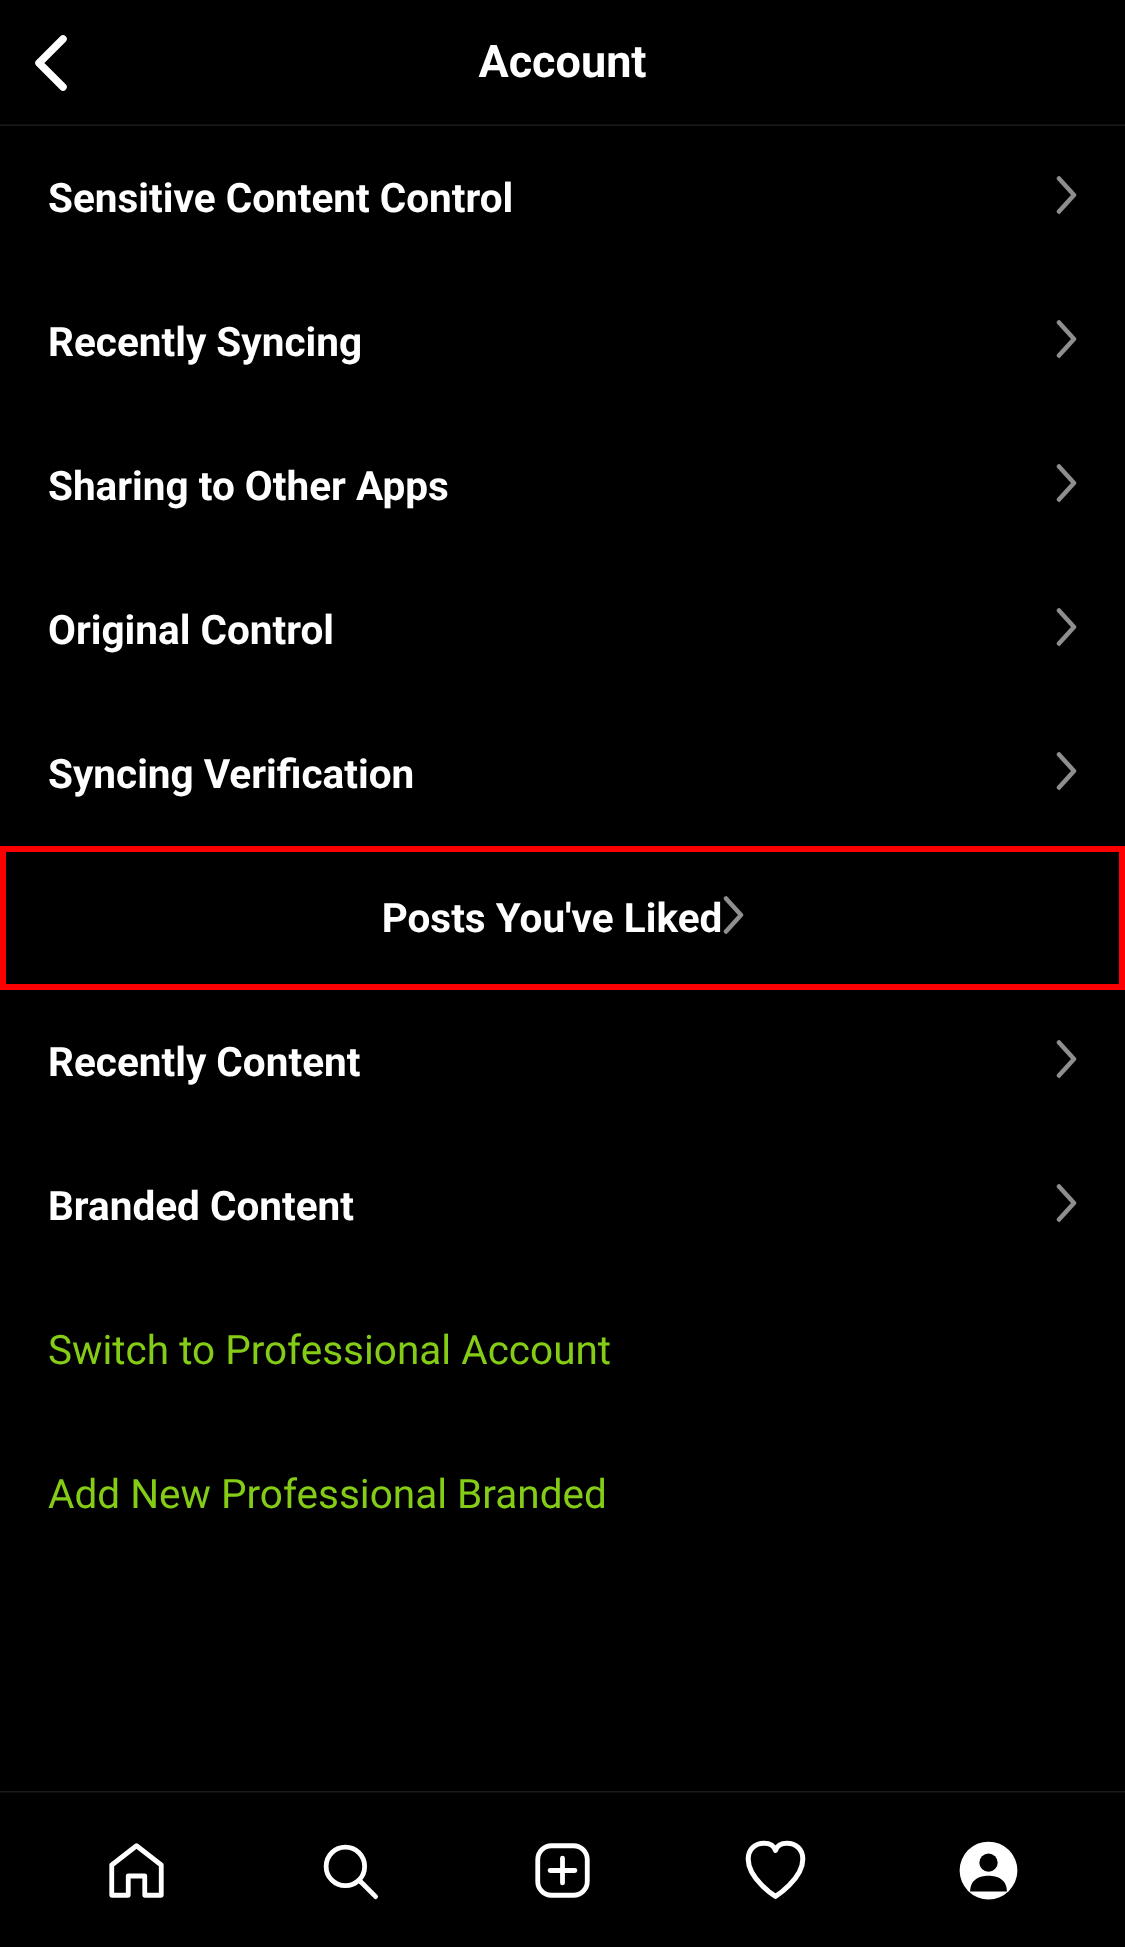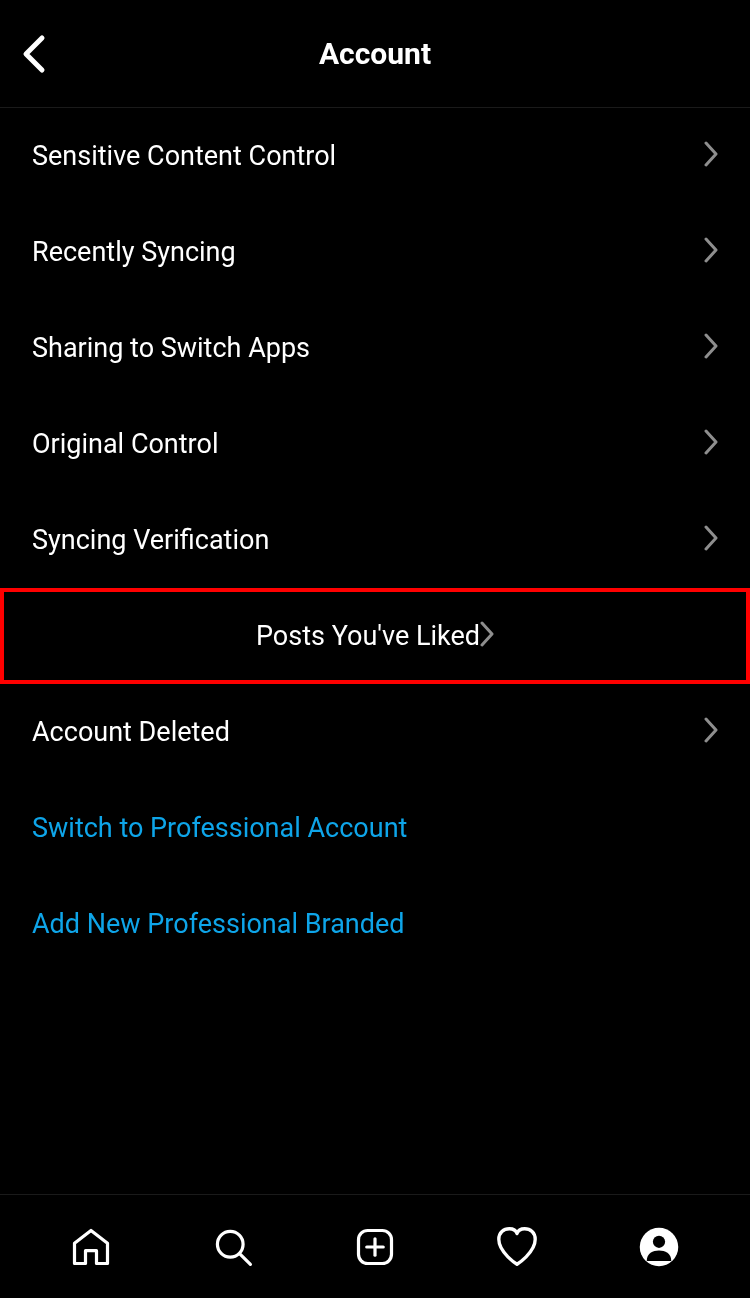--- a/index.html
+++ b/index.html
@@ -12,21 +12,21 @@
       width: 750px;
       height: 1298px;
       background: #000;
       color: #fff;
       font-family: -apple-system, BlinkMacSystemFont, "Segoe UI", Roboto, Helvetica, Arial, sans-serif;
       display: flex;
       flex-direction: column;
       overflow: hidden;
     }
     .header {
-      height: 108px;
+      height: 84px;
       display: flex;
       align-items: center;
       position: relative;
       border-bottom: 1px solid #1a1a1a;
     }
     .back-btn {
       position: absolute;
       left: 12px;
       top: 50%;
       transform: translateY(-50%);
@@ -49,36 +49,36 @@
     .row {
       height: 96px;
       display: flex;
       align-items: center;
       justify-content: space-between;
       padding: 0 32px;
       cursor: pointer;
     }
     .row-label {
       font-size: 27px;
-      font-weight: 400;
+      font-weight: 700;
     }
     .chevron {
       color: #8e8e8e;
     }
     .link-row {
       height: 96px;
       display: flex;
       align-items: center;
       padding: 0 32px;
       cursor: pointer;
     }
     .link-label {
       font-size: 27px;
       font-weight: 400;
-      color: #0ea5e9;
+      color: #84cc16;
     }
     .highlighted {
       border: 4px solid #ff0000;
       justify-content: center;
     }
     .bottom-nav {
       height: 104px;
       display: flex;
       align-items: center;
       justify-content: space-around;
@@ -120,21 +120,21 @@
   <div class="row">
     <span class="row-label">Recently Syncing</span>
     <span class="chevron">
       <svg width="14" height="26" viewBox="0 0 14 26" fill="none">
           <path d="M2 2 L12 13 L2 24" stroke="#8e8e8e" stroke-width="3" stroke-linecap="round" stroke-linejoin="round"></path>
         </svg>
     </span>
   </div>
 
   <div class="row">
-    <span class="row-label">Sharing to Switch Apps</span>
+    <span class="row-label">Sharing to Other Apps</span>
     <span class="chevron">
       <svg width="14" height="26" viewBox="0 0 14 26" fill="none">
           <path d="M2 2 L12 13 L2 24" stroke="#8e8e8e" stroke-width="3" stroke-linecap="round" stroke-linejoin="round"></path>
         </svg>
     </span>
   </div>
 
 
   <div class="row">
     <span class="row-label">Original Control</span>
@@ -157,28 +157,36 @@
   <div class="row highlighted">
     <span class="row-label">Posts You've Liked</span>
     <span class="chevron">
       <svg width="14" height="26" viewBox="0 0 14 26" fill="none">
           <path d="M2 2 L12 13 L2 24" stroke="#8e8e8e" stroke-width="3" stroke-linecap="round" stroke-linejoin="round"></path>
         </svg>
     </span>
   </div>
 
   <div class="row">
-    <span class="row-label">Account Deleted</span>
-    <span class="chevron">
-      <svg width="14" height="26" viewBox="0 0 14 26" fill="none">
-          <path d="M2 2 L12 13 L2 24" stroke="#8e8e8e" stroke-width="3" stroke-linecap="round" stroke-linejoin="round"></path>
-        </svg>
-    </span>
-  </div>
-
+    <span class="row-label">Recently Content</span>
+    <span class="chevron">
+      <svg width="14" height="26" viewBox="0 0 14 26" fill="none">
+          <path d="M2 2 L12 13 L2 24" stroke="#8e8e8e" stroke-width="3" stroke-linecap="round" stroke-linejoin="round"></path>
+        </svg>
+    </span>
+  </div>
+
+  <div class="row">
+    <span class="row-label">Branded Content</span>
+    <span class="chevron">
+      <svg width="14" height="26" viewBox="0 0 14 26" fill="none">
+          <path d="M2 2 L12 13 L2 24" stroke="#8e8e8e" stroke-width="3" stroke-linecap="round" stroke-linejoin="round"></path>
+        </svg>
+    </span>
+  </div>
 
   <div class="link-row">
     <span class="link-label">Switch to Professional Account</span>
   </div>
 
   <div class="link-row">
     <span class="link-label">Add New Professional Branded</span>
   </div>
 
 </div>

